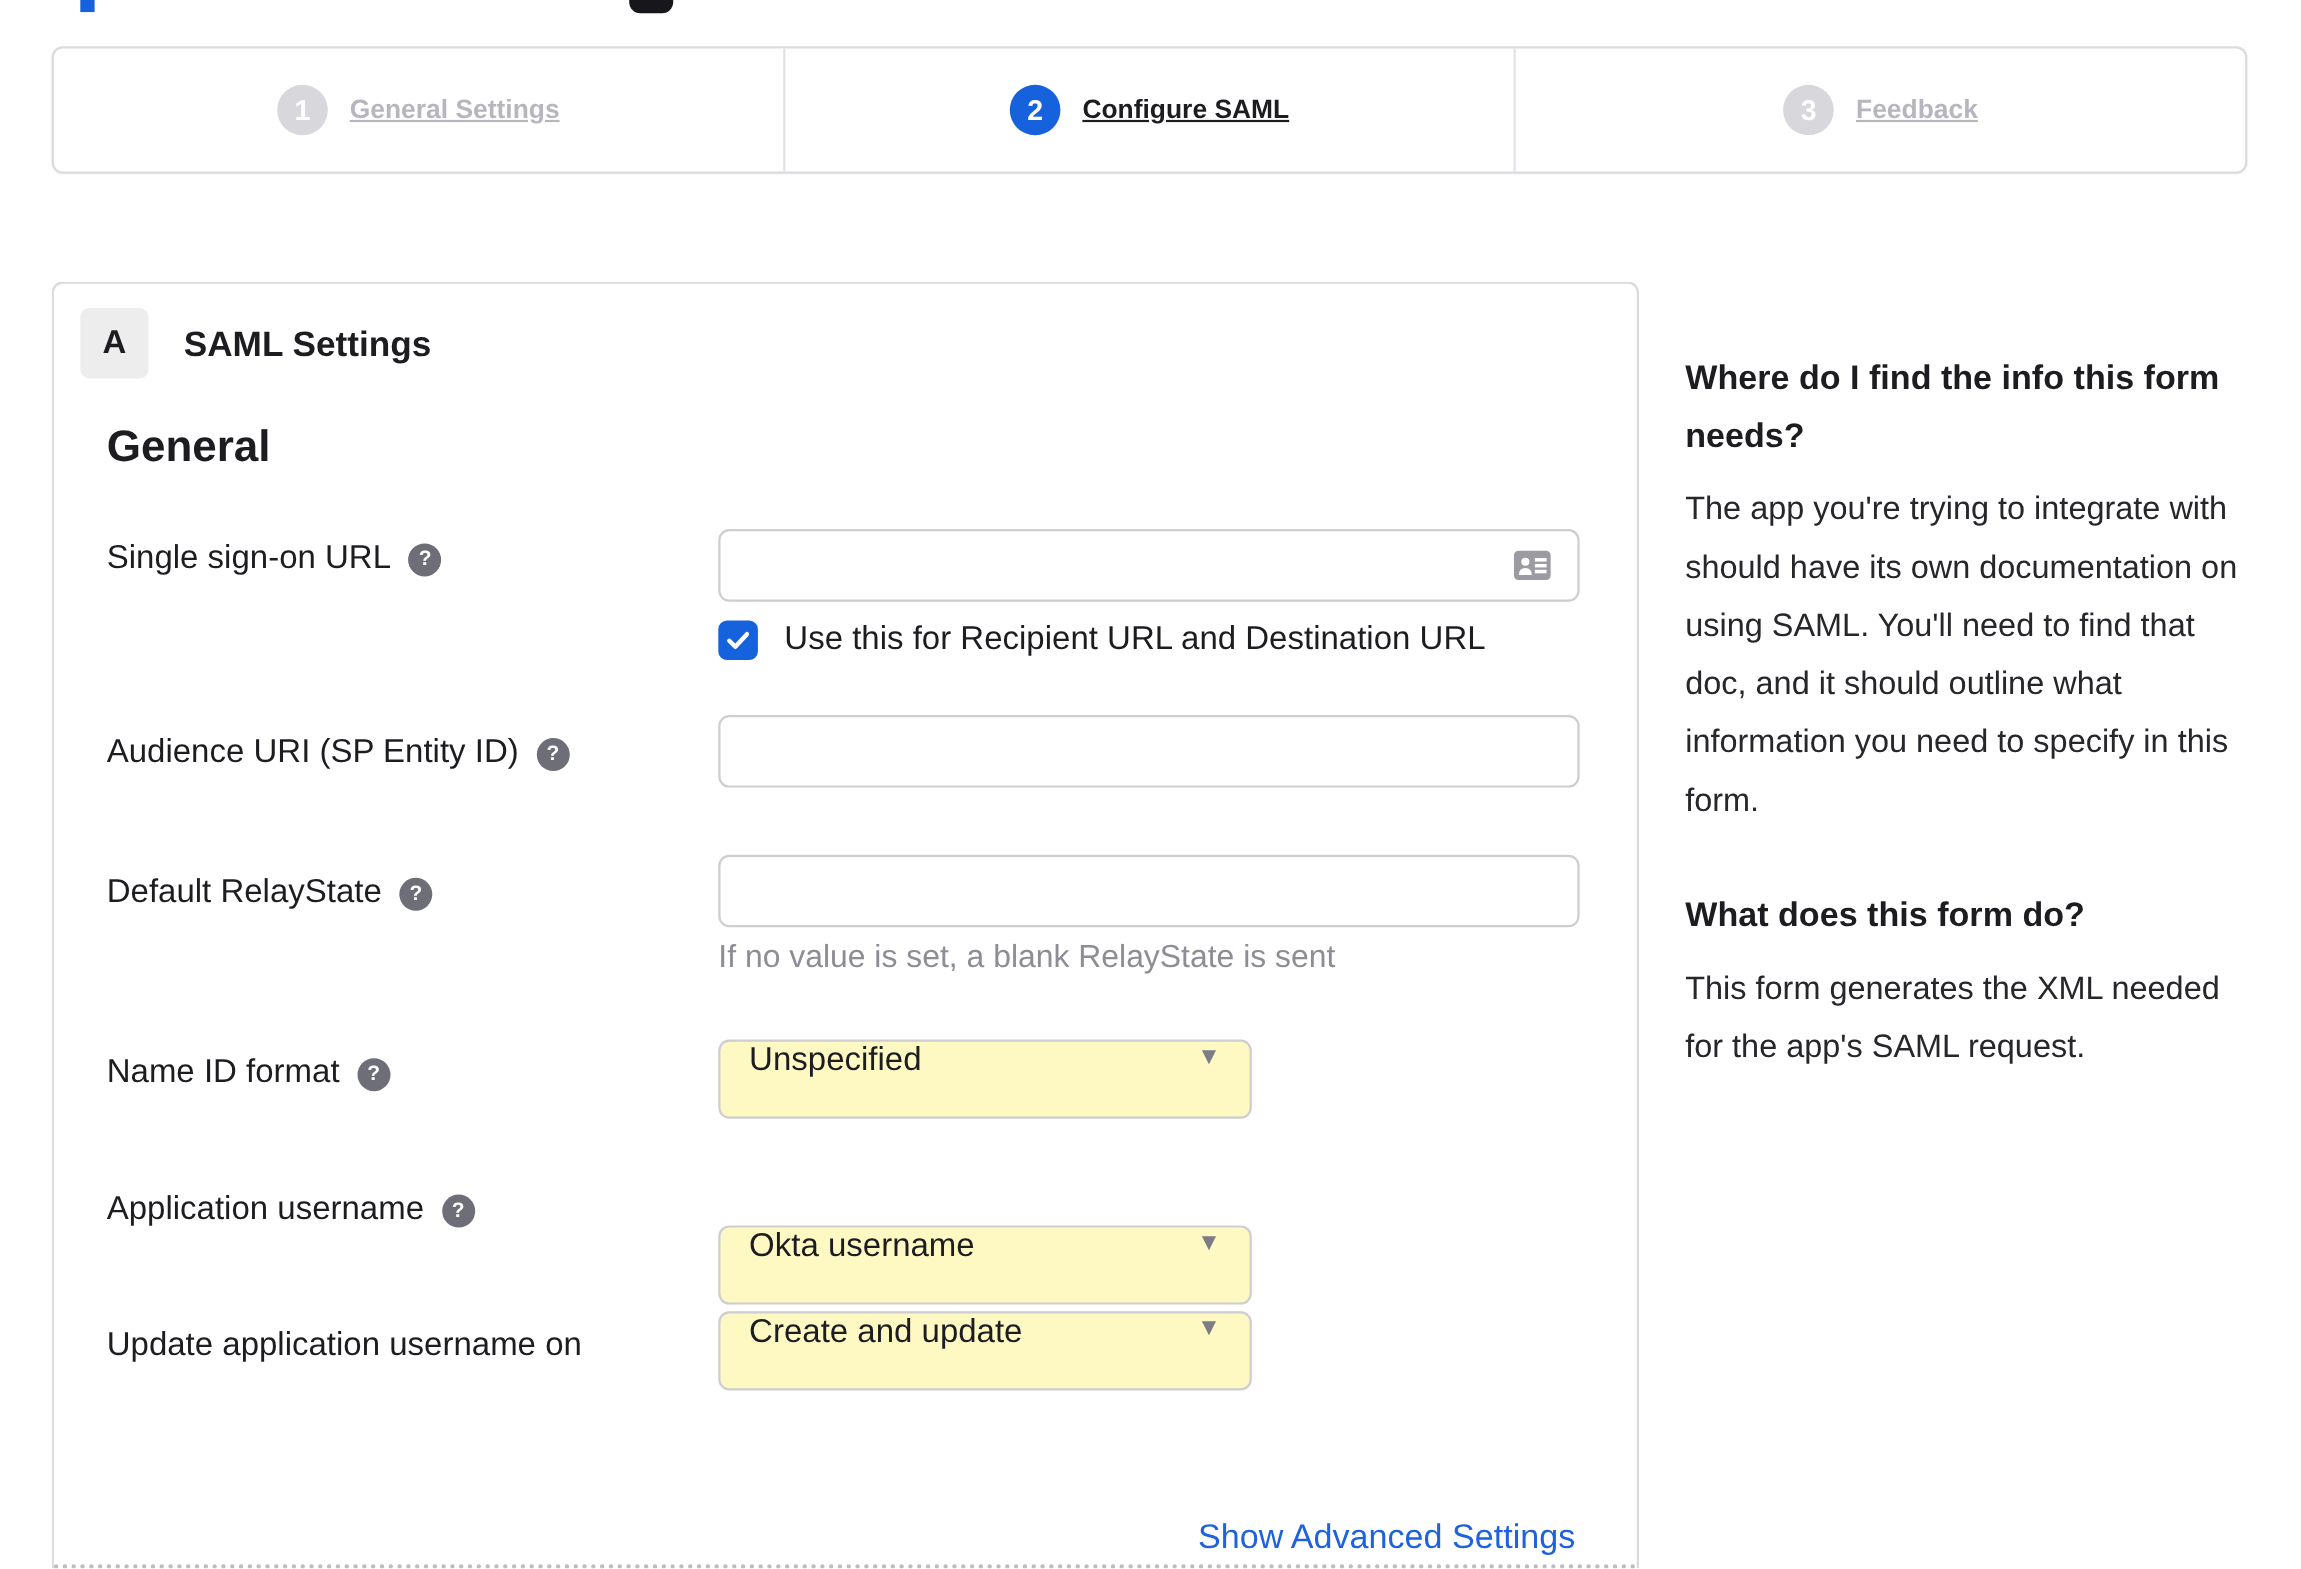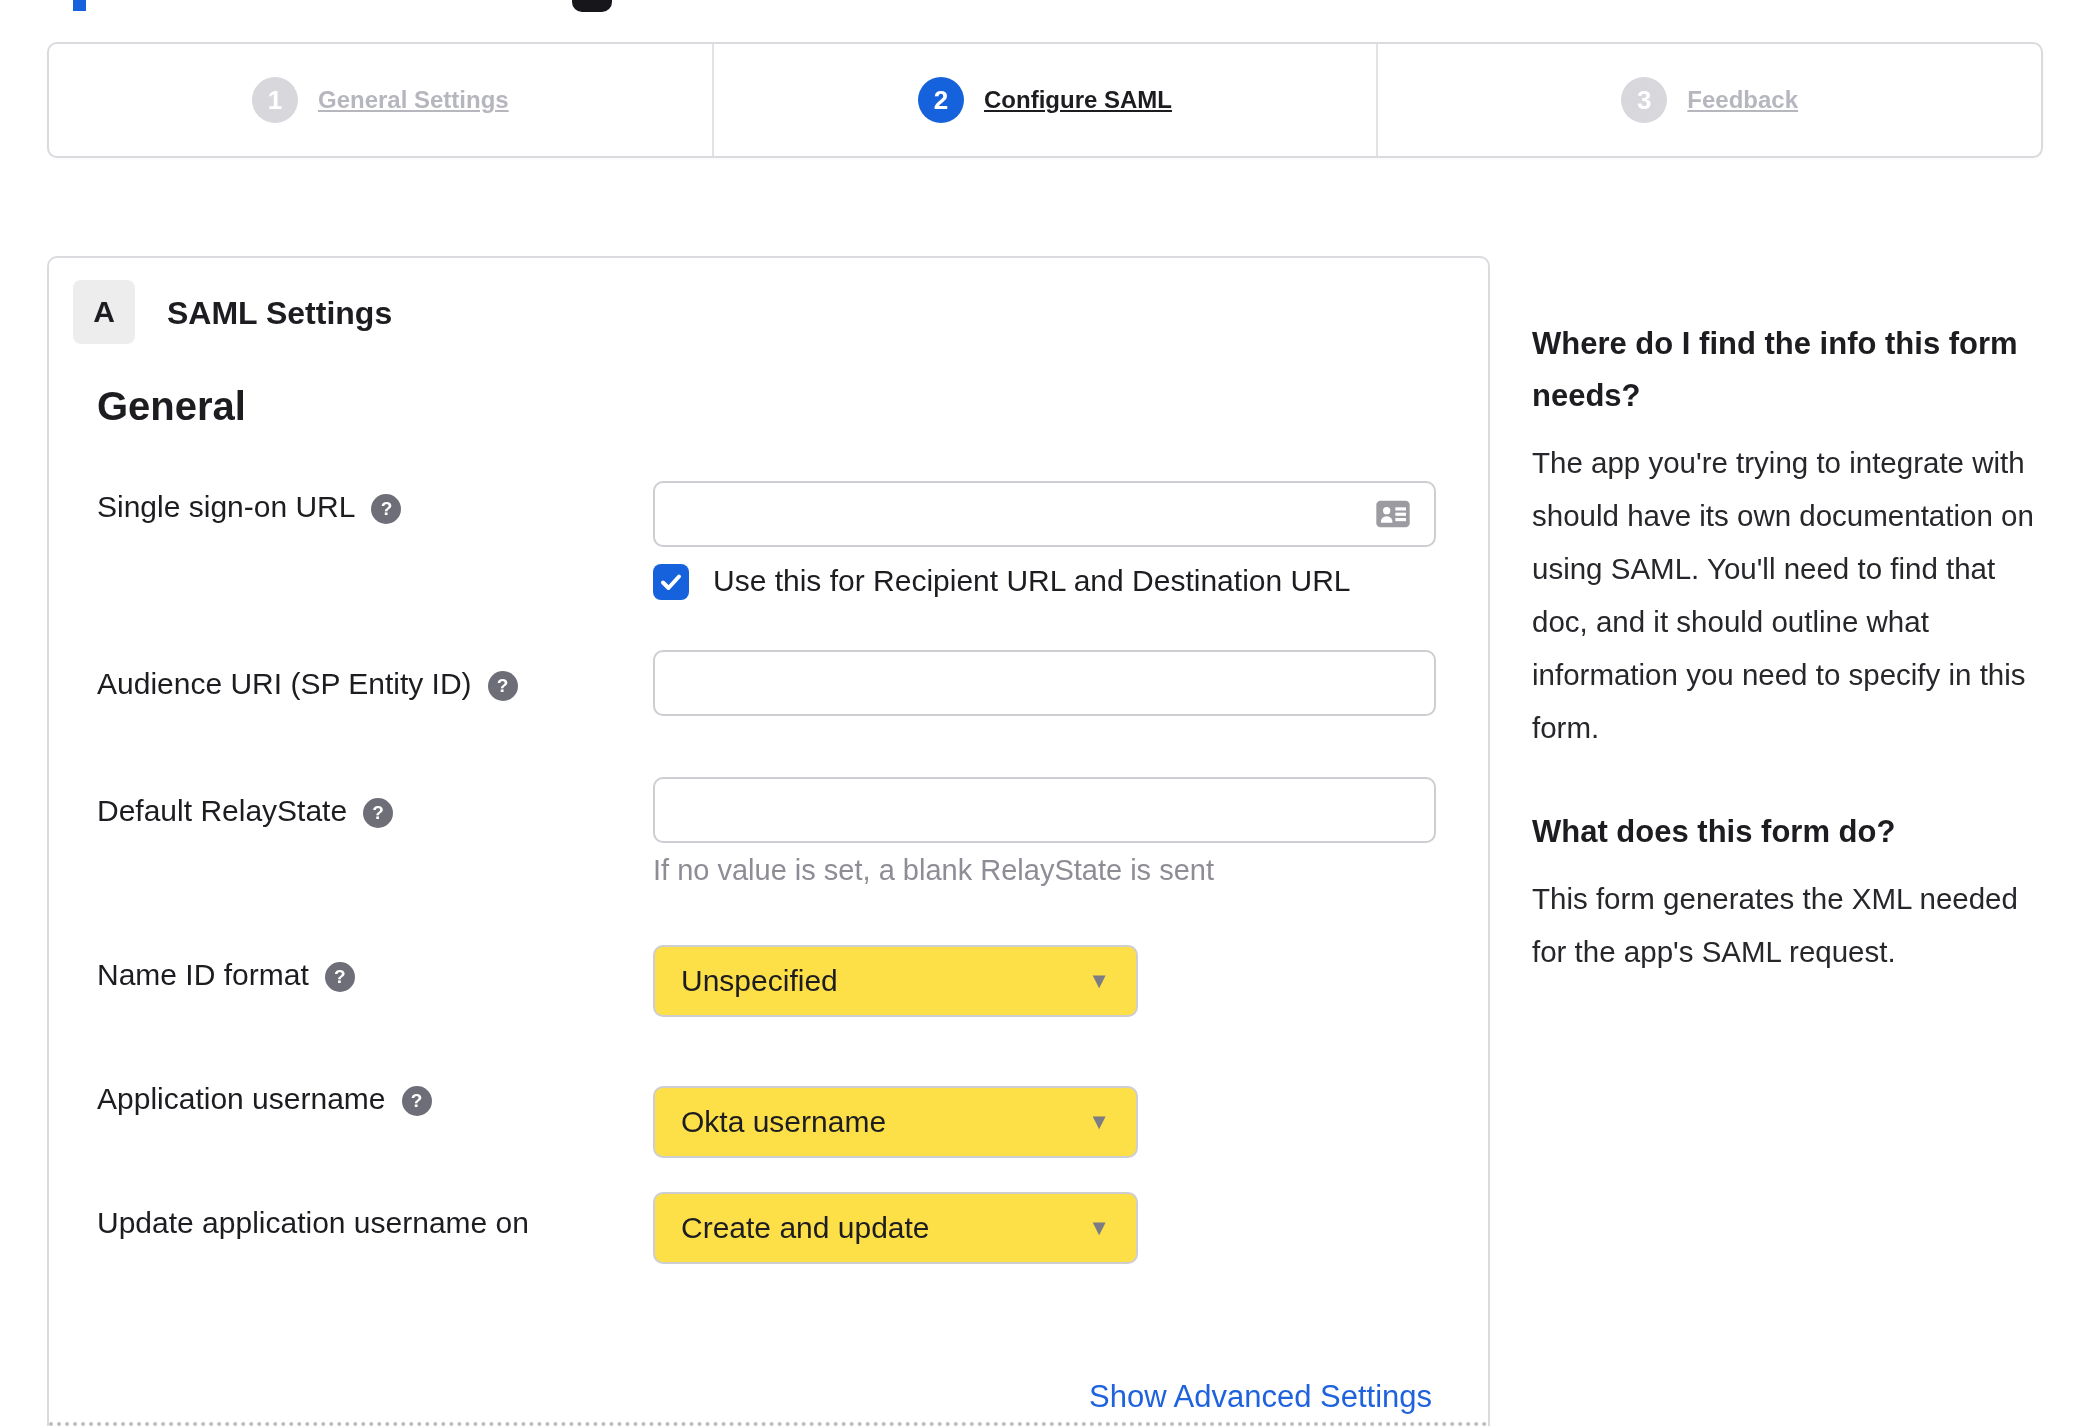--- a/index.html
+++ b/index.html
@@ -86,22 +86,22 @@
   .checkbox {
     width: 36px; height: 36px; border-radius: 8px; background: #1662dd;
     display: flex; align-items: center; justify-content: center; flex: 0 0 auto;
   }
   .checkbox-label { font-size: 30px; color: #1d1d21; white-space: nowrap; }
 
   .hint { position: absolute; left: 604px; font-size: 29px; color: #8d8d95; white-space: nowrap; }
 
   .select {
     position: absolute; left: 604px; width: 485px; height: 72px;
-    border: 2px solid #cdcdd2; border-radius: 10px; background: #fde047;
-    display: flex; align-items: center; justify-content: space-between;
+    border: 2px solid #cdcdd2; border-radius: 10px; background: #fef9c3;
+    display: flex; align-items: flex-start; justify-content: space-between;
     padding: 0 26px 0 26px; cursor: pointer;
   }
   .select-value { font-size: 30px; color: #1d1d21; }
   .select-caret { font-size: 22px; color: #7c7c84; }
 
   .advanced-link {
     position: absolute; right: 56px; top: 1082px;
     font-size: 31px; color: #1f62dd; text-decoration: none; cursor: pointer; margin-top: 39px;
   }
 
@@ -185,21 +185,21 @@
     <span>Name ID format</span><span class="help-icon">?</span>
   </div>
   <div class="select" style="top:687px;">
     <span class="select-value">Unspecified</span>
     <span class="select-caret">▼</span>
   </div>
 
   <div class="field-label" style="top:824px;">
     <span>Application username</span><span class="help-icon">?</span>
   </div>
-  <div class="select" style="top:828px;">
+  <div class="select" style="top:856px;">
     <span class="select-value">Okta username</span>
     <span class="select-caret">▼</span>
   </div>
 
   <div class="field-label" style="top:948px;">
     <span>Update application username on</span>
   </div>
   <div class="select" style="top:934px;">
     <span class="select-value">Create and update</span>
     <span class="select-caret">▼</span>

